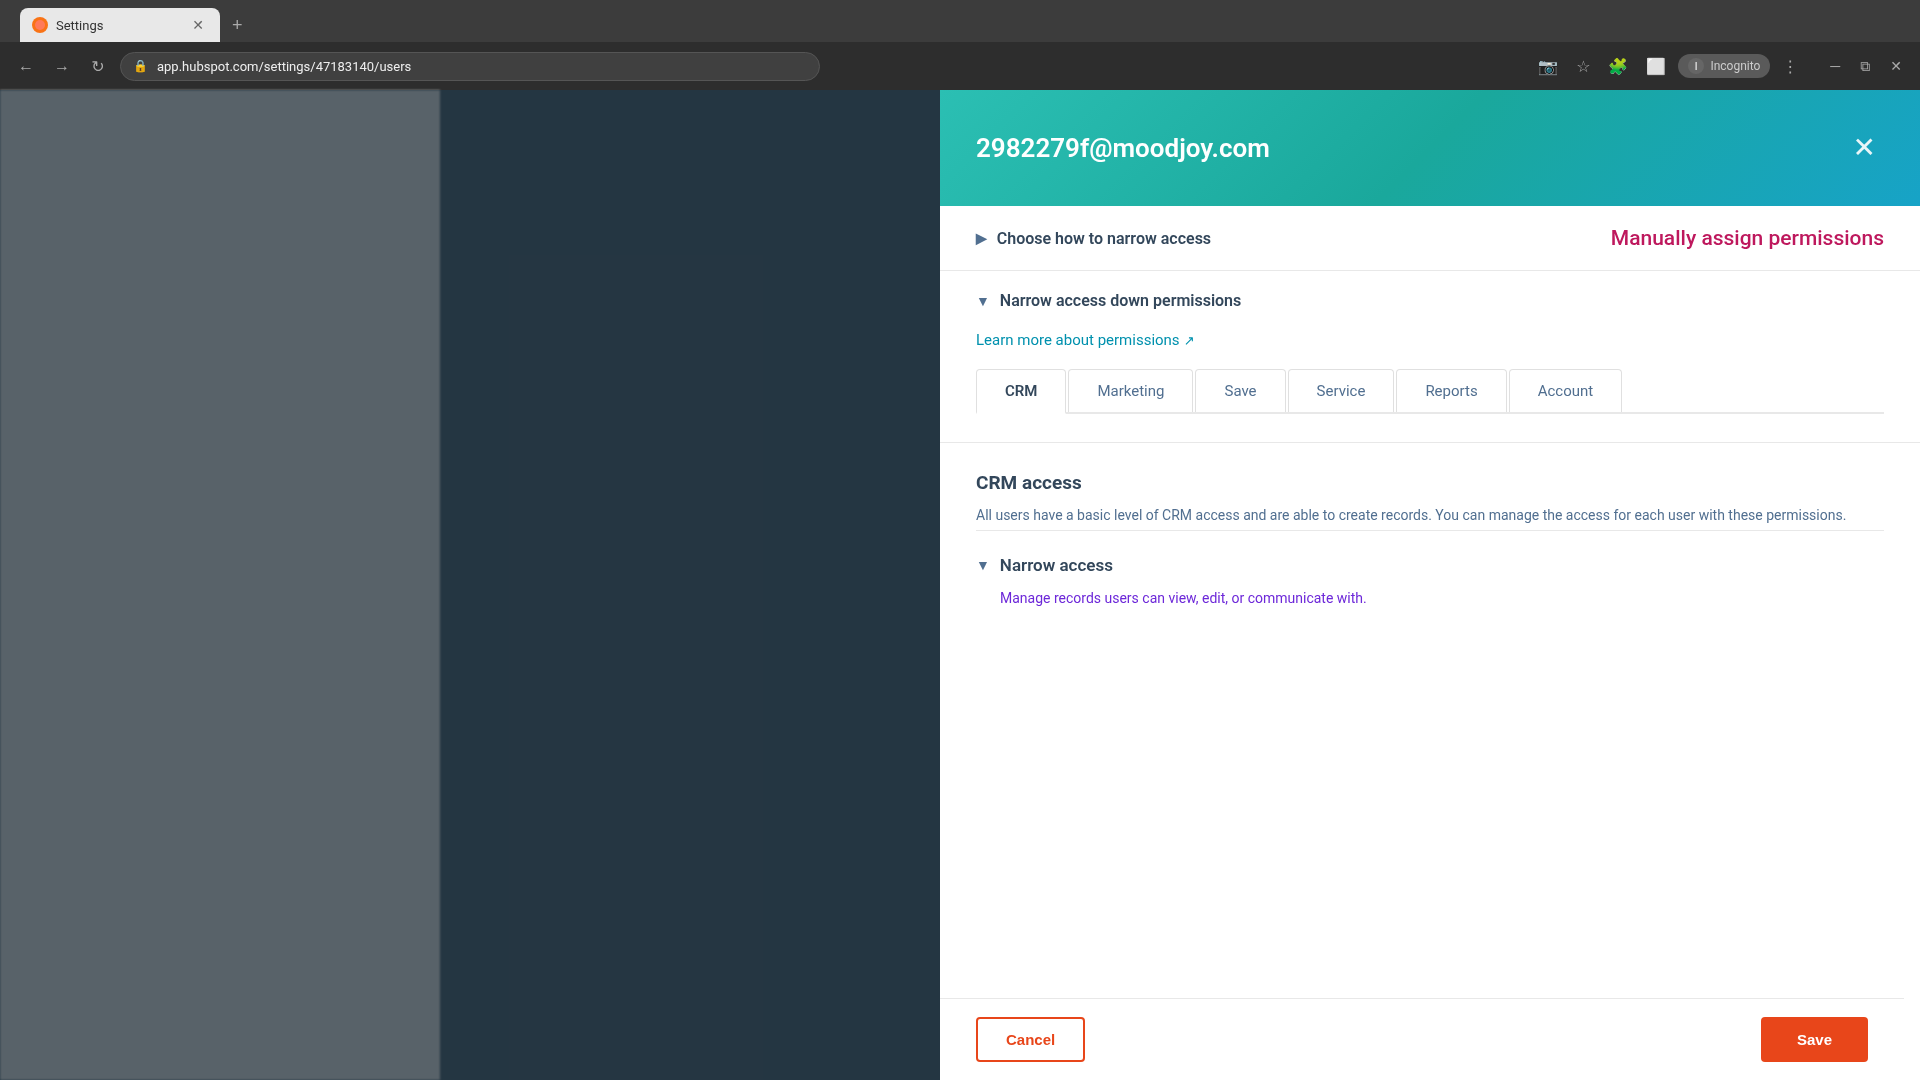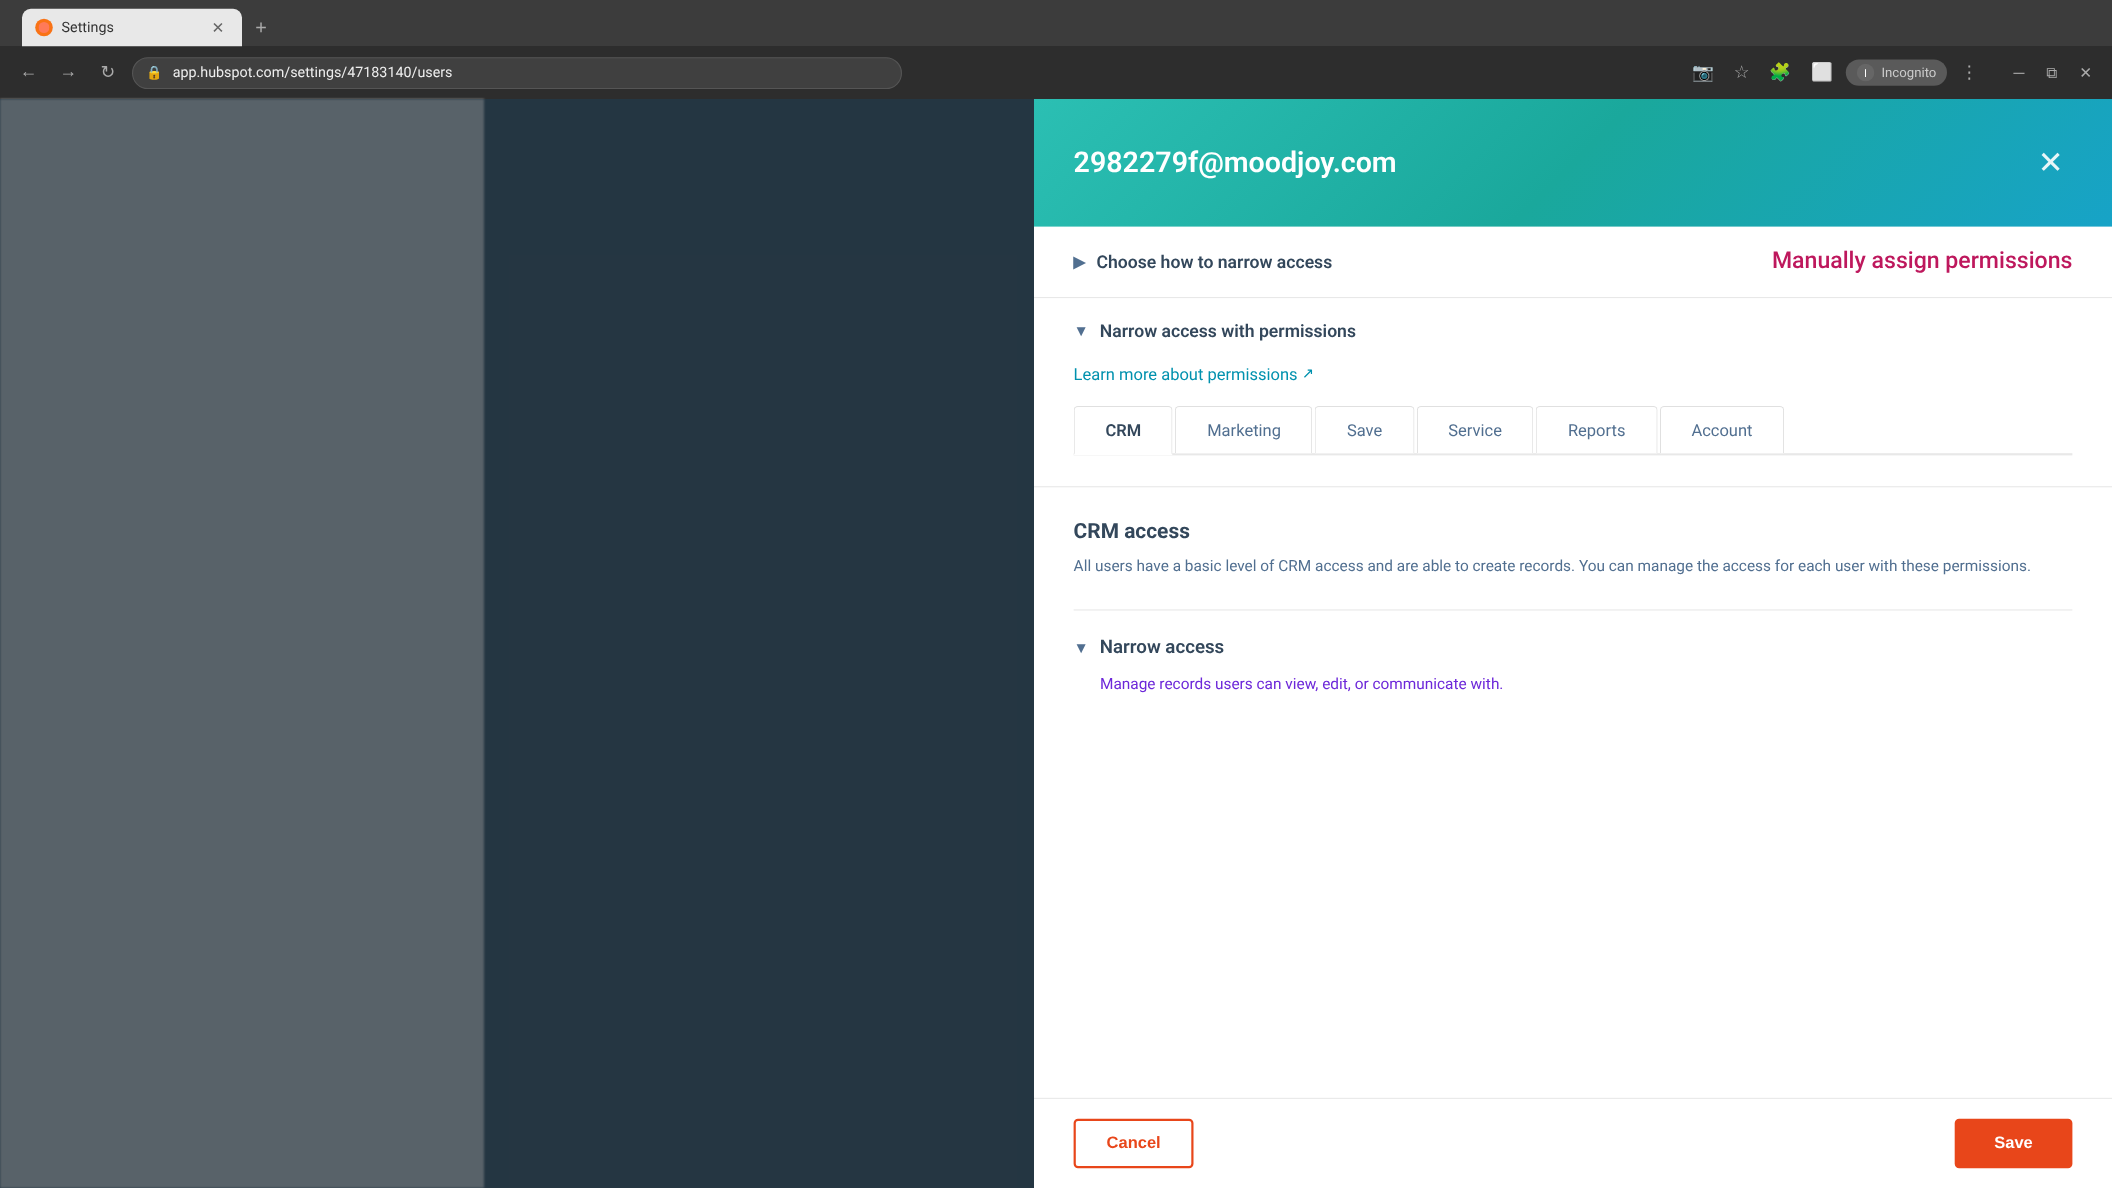--- a/index.html
+++ b/index.html
@@ -323,21 +323,21 @@
     .crm-access-title {
       font-size: 19px;
       font-weight: 700;
       color: #33475b;
       margin-bottom: 10px;
     }
     .crm-access-desc {
       font-size: 14px;
       color: #516f90;
       line-height: 1.6;
-      margin-bottom: 28px;
+      margin-bottom: 4px;
     }
     .divider {
       border: none;
       border-top: 1px solid #e8e8e8;
       margin: 0 36px;
     }
 
     
     .object-access-section {
       padding: 24px 36px 0;
@@ -371,21 +371,21 @@
     .modal-body::-webkit-scrollbar-thumb {
       background: #c1c1c1;
       border-radius: 4px;
     }
 
     
     .modal-footer {
       position: absolute;
       bottom: 0;
       left: 0;
-      right: 0;
+      right: 16px;
       background: #fff;
       border-top: 1px solid #e8e8e8;
       padding: 18px 36px;
       display: flex;
       align-items: center;
       justify-content: space-between;
       z-index: 30;
     }
     .cancel-btn {
       background: #fff;
@@ -486,21 +486,21 @@
           <span class="chevron-icon">▶</span>
           <span class="section-row-title">Choose how to narrow access</span>
         </div>
         <a class="manually-assign-link" href="#">Manually assign permissions</a>
       </div>
     </div>
 
     <div class="narrow-section">
       <div class="narrow-section-header">
         <span class="chevron-icon">▼</span>
-        <span class="section-row-title">Narrow access with permissions</span>
+        <span class="section-row-title">Narrow access down permissions</span>
       </div>
 
       <div class="narrow-section-body">
         <a class="learn-more-link" href="#">
           <span>Learn more about permissions</span>
           <span class="external-link-icon">↗</span>
         </a>
 
         
         <div class="permissions-tabs">

